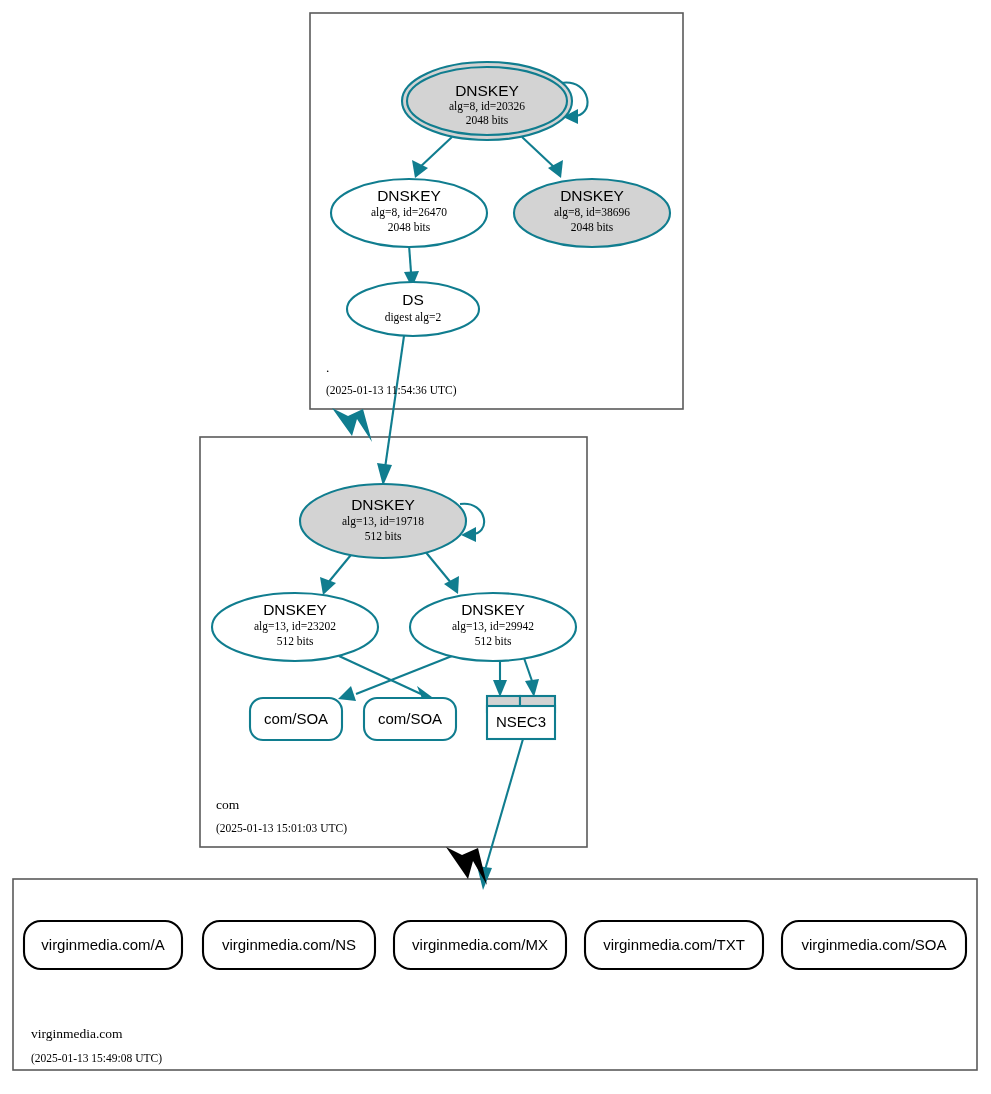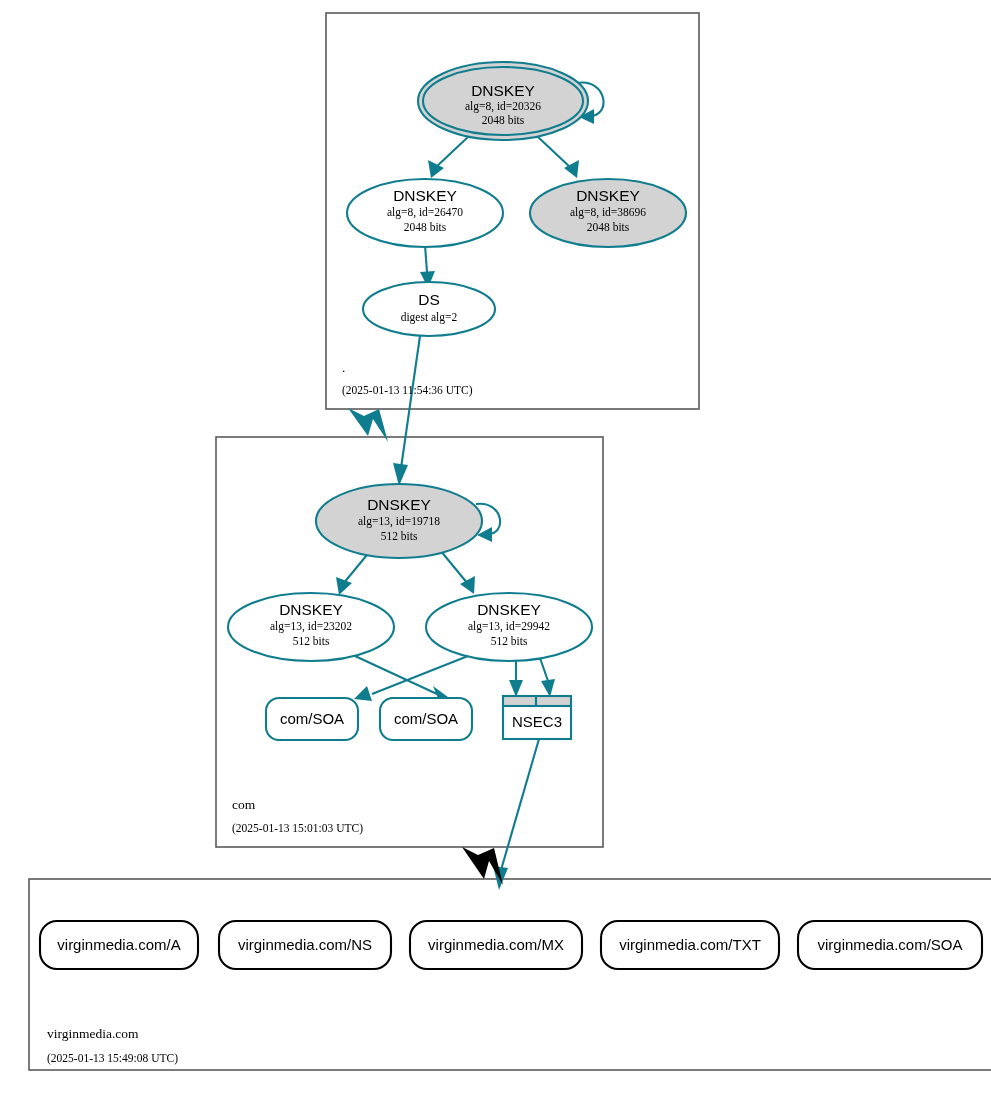--- a/index.html
+++ b/index.html
@@ -10,21 +10,20 @@
   body {
     width: 991px;
     height: 1094px;
     font-family: "Liberation Sans", sans-serif;
     overflow: hidden;
   }
   #diagram-root {
     position: relative;
     width: 883px;
     height: 1094px;
-    margin-left: 16px;
   }
   svg.dnssec-graph {
     display: block;
     width: 991px;
     height: 1094px;
   }
   .zone-box {
     fill: none;
     stroke: #5a5a5a;
     stroke-width: 1.6;

